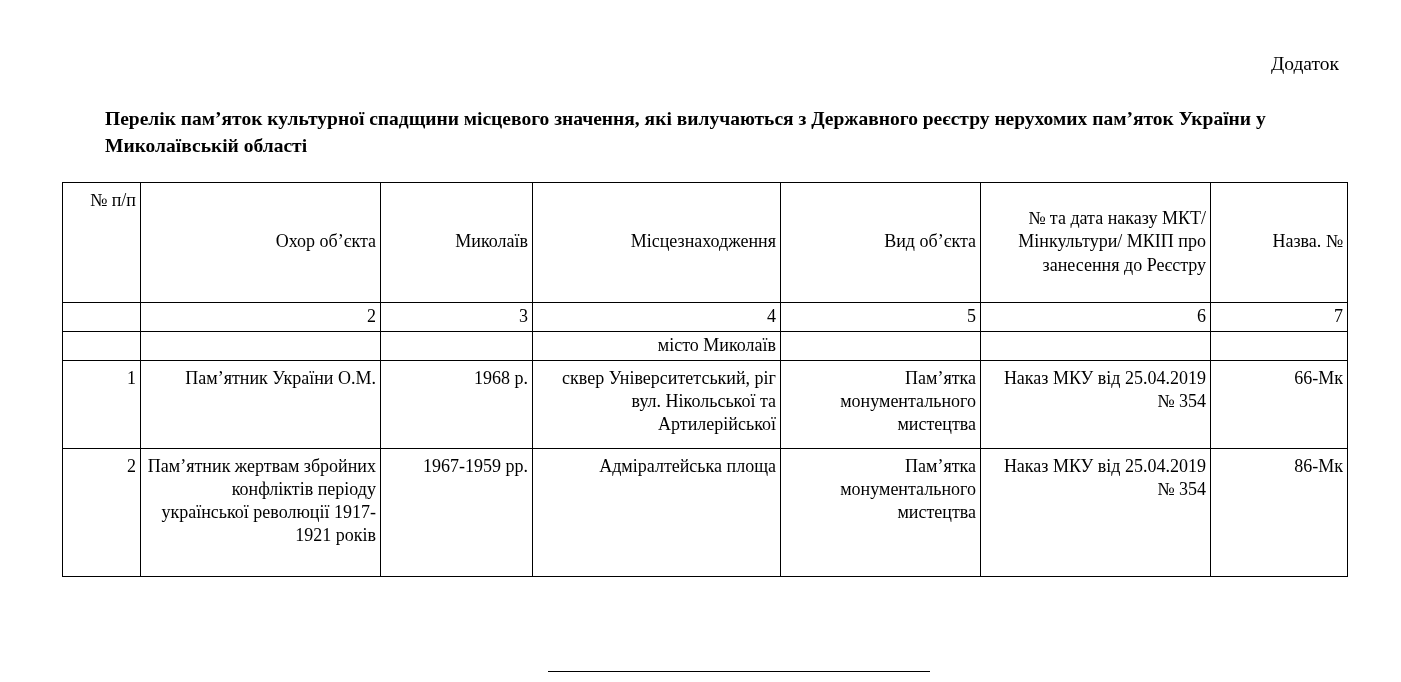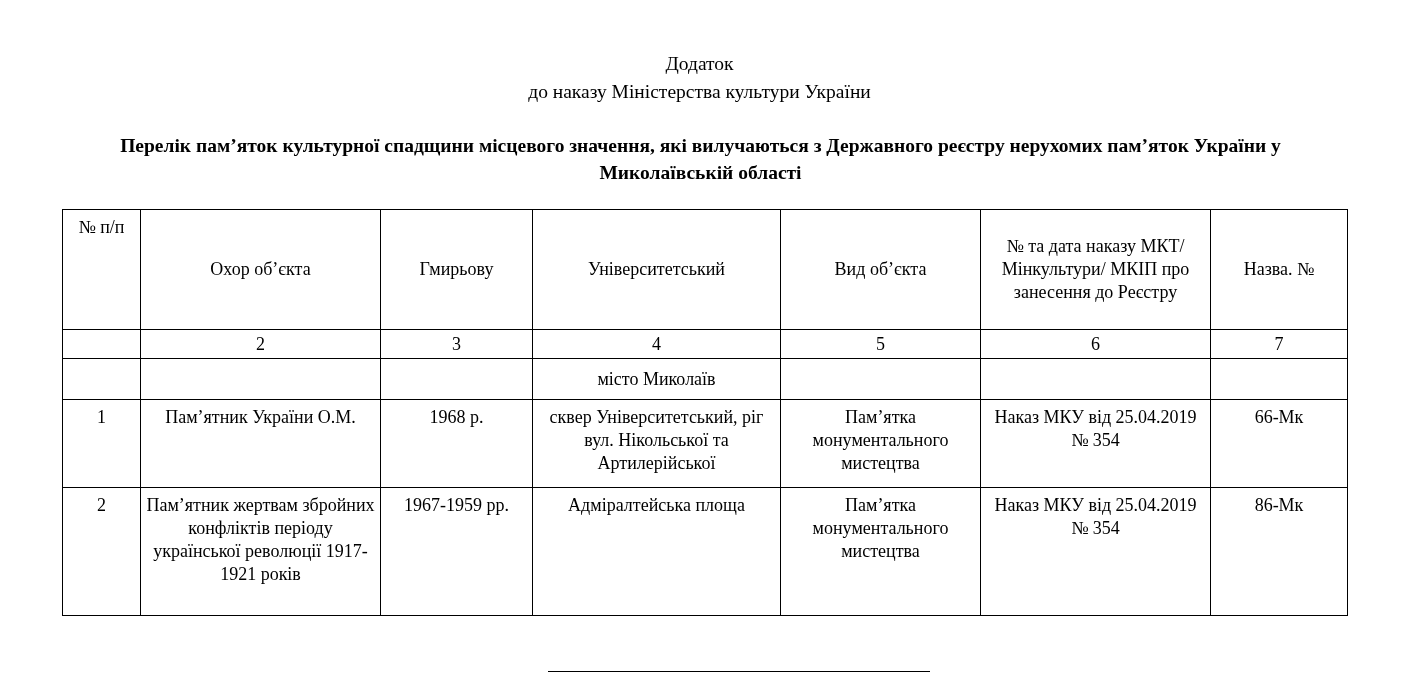--- a/index.html
+++ b/index.html
@@ -24,61 +24,59 @@
   }
   .header-block {
     text-align: right;
     font-size: 19.5px;
     line-height: 1.42;
     padding-right: 2px;
     margin-top: 10px;
   }
   .header-block div {
     white-space: nowrap;
-    text-align: center;
   }
   .doc-title {
-    text-align: center;
     font-weight: bold;
     font-size: 19.5px;
     line-height: 1.38;
     margin-top: 28px;
     margin-left: 45px;
     margin-right: 45px;
   }
   table.registry {
     border-collapse: collapse;
     width: 1285px;
     margin-top: 22px;
     margin-left: 2px;
     table-layout: fixed;
   }
   table.registry td, table.registry th {
     border: 1px solid #000000;
     font-size: 18px;
     font-weight: normal;
-    text-align: center;
+    text-align: right;
     vertical-align: middle;
     padding: 3px 4px;
     line-height: 1.28;
   }
   table.registry thead td.hcell {
     height: 110px;
   }
   td.num-head {
     vertical-align: top !important;
     padding-top: 6px !important;
   }
   tr.colnum td {
     height: 26px;
     padding: 1px 4px;
   }
   tr.section td {
     height: 26px;
-    padding: 7px 4px;
+    padding: 1px 4px;
     border-left: 1px solid #000;
     border-right: 1px solid #000;
   }
   tr.section td.blank {
     border-left: 1px solid #000;
     border-right: 1px solid #000;
   }
   tr.datarow td {
     vertical-align: top;
     padding-top: 6px;
@@ -100,21 +98,20 @@
     border-top: 1px solid #000000;
   }
 </style>
 </head>
 <body>
 
 <div class="page">
 
   <div class="header-block">
     <div>Додаток</div>
-    <div>до наказу Міністерства культури України</div>
   </div>
 
   <div class="doc-title">
     <span>Перелік пам’яток культурної спадщини місцевого значення, які вилучаються з Державного реєстру нерухомих</span>
     <span>пам’яток України у Миколаївській області</span>
   </div>
 
   <table class="registry">
     <colgroup>
       <col class="col1">
@@ -122,22 +119,22 @@
         <col class="col3">
         <col class="col4">
         <col class="col5">
         <col class="col6">
         <col class="col7">
     </colgroup>
     <thead>
       <tr>
         <td class="hcell num-head">№ п/п</td>
         <td class="hcell">Охор об’єкта</td>
-        <td class="hcell">Гмирьову</td>
-        <td class="hcell">Університетський</td>
+        <td class="hcell">Миколаїв</td>
+        <td class="hcell">Місцезнаходження</td>
         <td class="hcell">Вид об’єкта</td>
         <td class="hcell">№ та дата наказу МКТ/Мінкультури/ МКІП про занесення до Реєстру</td>
         <td class="hcell">Назва. №</td>
       </tr>
     </thead>
     <tbody>
       <tr class="colnum">
         <td></td>
         <td>2</td>
         <td>3</td>

